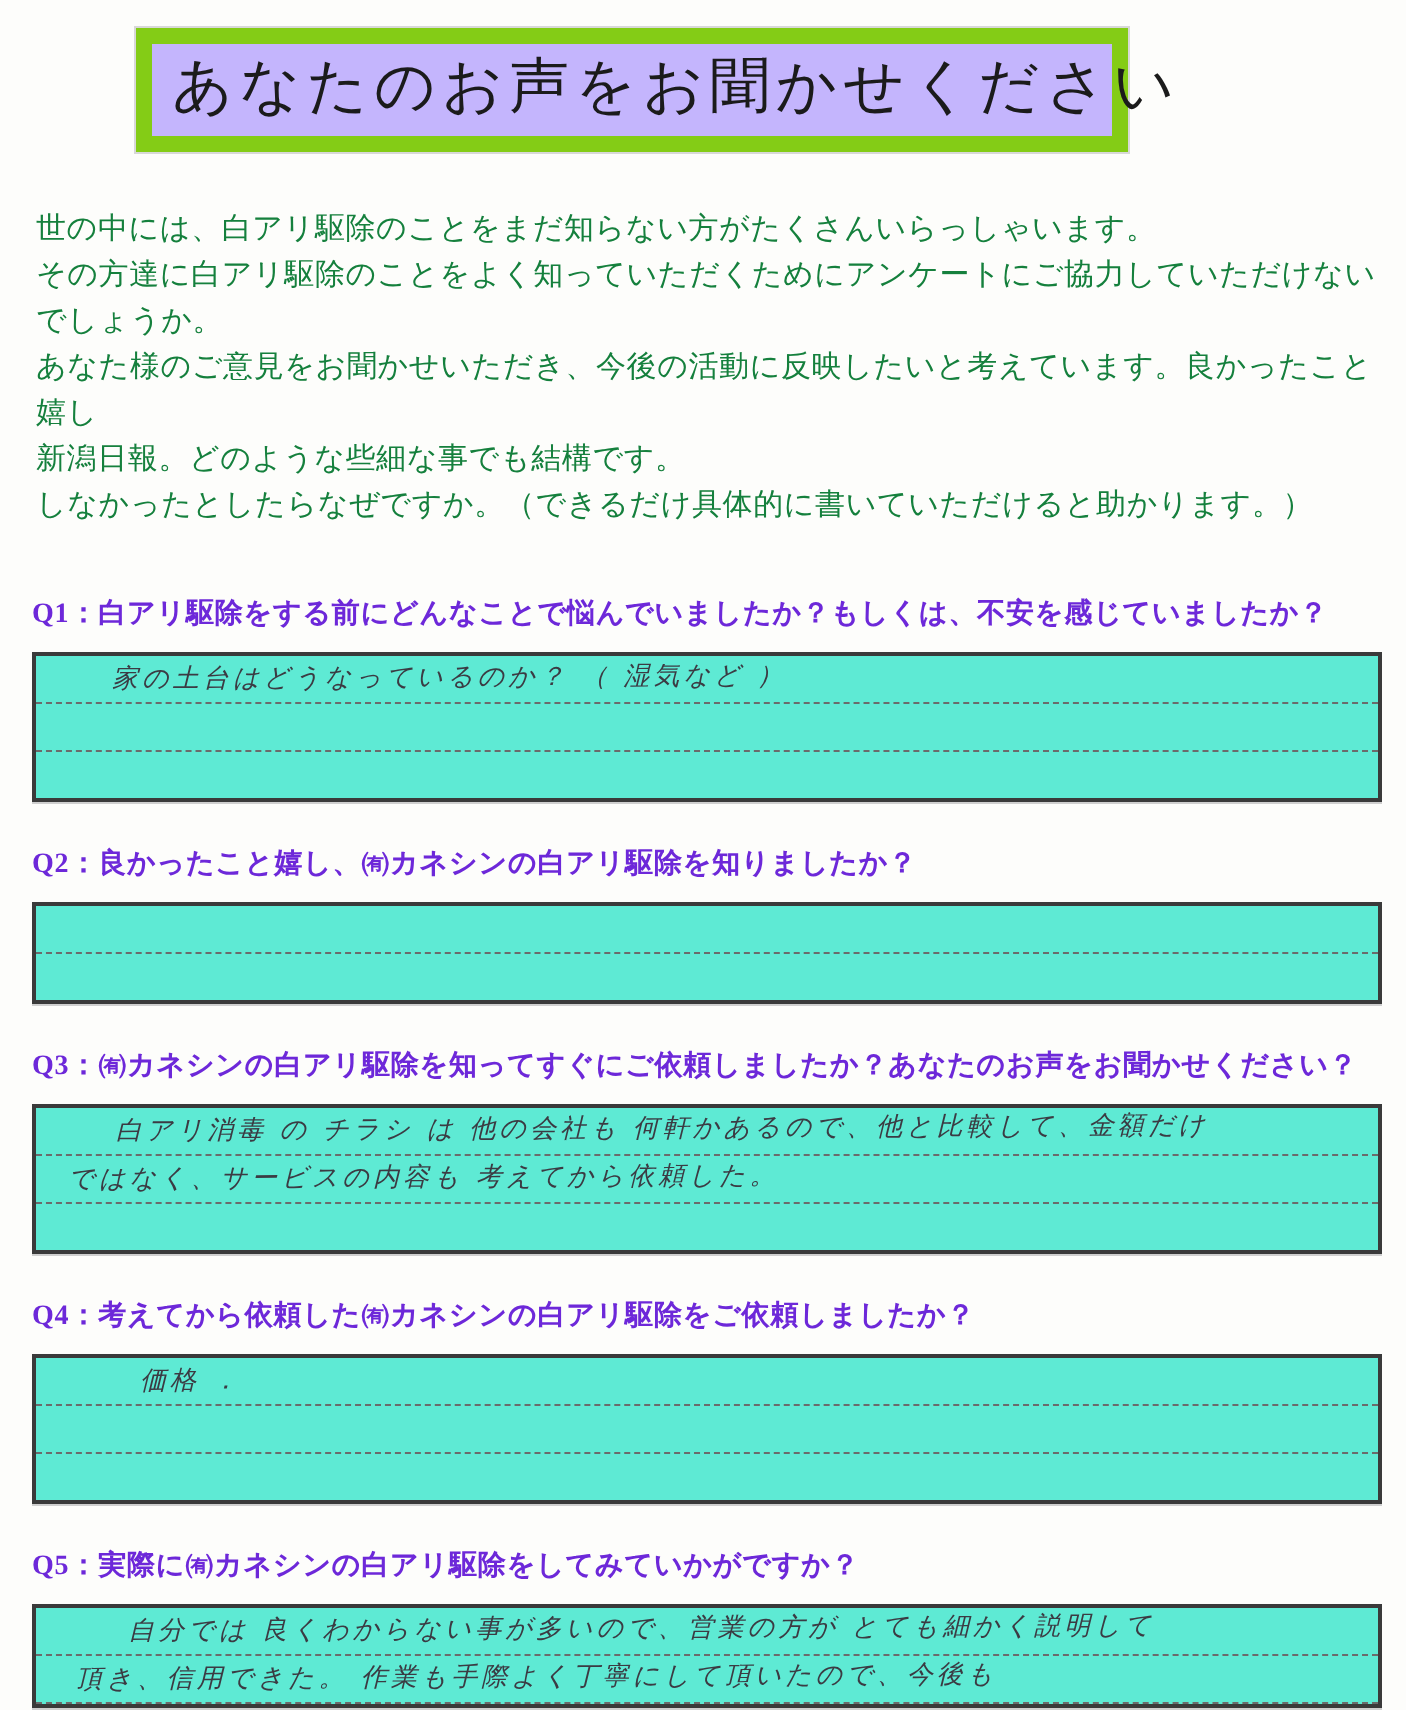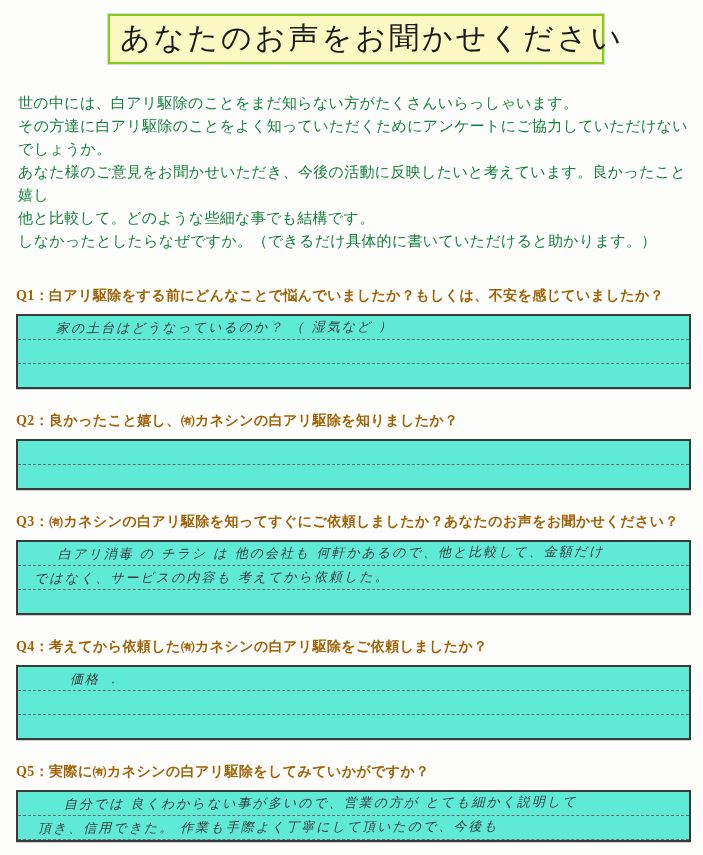--- a/index.html
+++ b/index.html
@@ -12,26 +12,26 @@
     width: 703px;
     height: 855px;
     margin: 0 auto;
     background: #fdfdfb;
     overflow: hidden;
     font-family: "Liberation Serif", "DejaVu Serif", serif;
     color: #1d1d1d;
   }
   .title-box {
     box-sizing: border-box;
-    margin: 14px 0 0 108px;
+    margin: 14px 0 0 68px;
     width: 496px;
-    border: 2px solid #84cc16;
+    border: 8px solid #84cc16;
     box-shadow: 0 0 0 1px #d8d8d8;
     padding: 5px 10px 7px 10px;
-    background: #fef9c3;
+    background: #c4b5fd;
   }
   .title-box .title {
     font-size: 30px;
     line-height: 34px;
     letter-spacing: 3px;
     white-space: nowrap;
     color: #1b1b1b;
     font-weight: 500;
   }
   .intro {
@@ -45,21 +45,21 @@
     margin: 22px 12px 0 16px;
   }
   .question.first {
     margin-top: 33px;
   }
   .q-label {
     font-size: 14px;
     line-height: 20px;
     font-weight: 600;
     letter-spacing: 0.4px;
-    color: #a16207;
+    color: #6d28d9;
   }
   .answer-box {
     margin-top: 8px;
     border: 2px solid #3a3a3a;
     box-shadow: 0 1px 0 #cfcfcf;
     background: #5eead4;
   }
   .answer-row {
     height: 23px;
     border-bottom: 1px dashed #6b6b6b;
@@ -93,21 +93,21 @@
 <div class="page">
 
   <div class="title-box">
     <div class="title">あなたのお声をお聞かせください</div>
   </div>
 
   <div class="intro">
     <div>世の中には、白アリ駆除のことをまだ知らない方がたくさんいらっしゃいます。</div>
     <div>その方達に白アリ駆除のことをよく知っていただくためにアンケートにご協力していただけないでしょうか。</div>
     <div>あなた様のご意見をお聞かせいただき、今後の活動に反映したいと考えています。良かったこと嬉し</div>
-    <div>他と比較して。どのような些細な事でも結構です。</div>
+    <div>新潟日報。どのような些細な事でも結構です。</div>
     <div>しなかったとしたらなぜですか。（できるだけ具体的に書いていただけると助かります。）</div>
   </div>
 
   <div class="question first">
     <div class="q-label">Q1：白アリ駆除をする前にどんなことで悩んでいましたか？もしくは、不安を感じていましたか？</div>
     <div class="answer-box">
       <div class="answer-row">
         <span class="hand ind-a">家の土台はどうなっているのか？ （ 湿気など ）</span>
       </div>
       <div class="answer-row">

